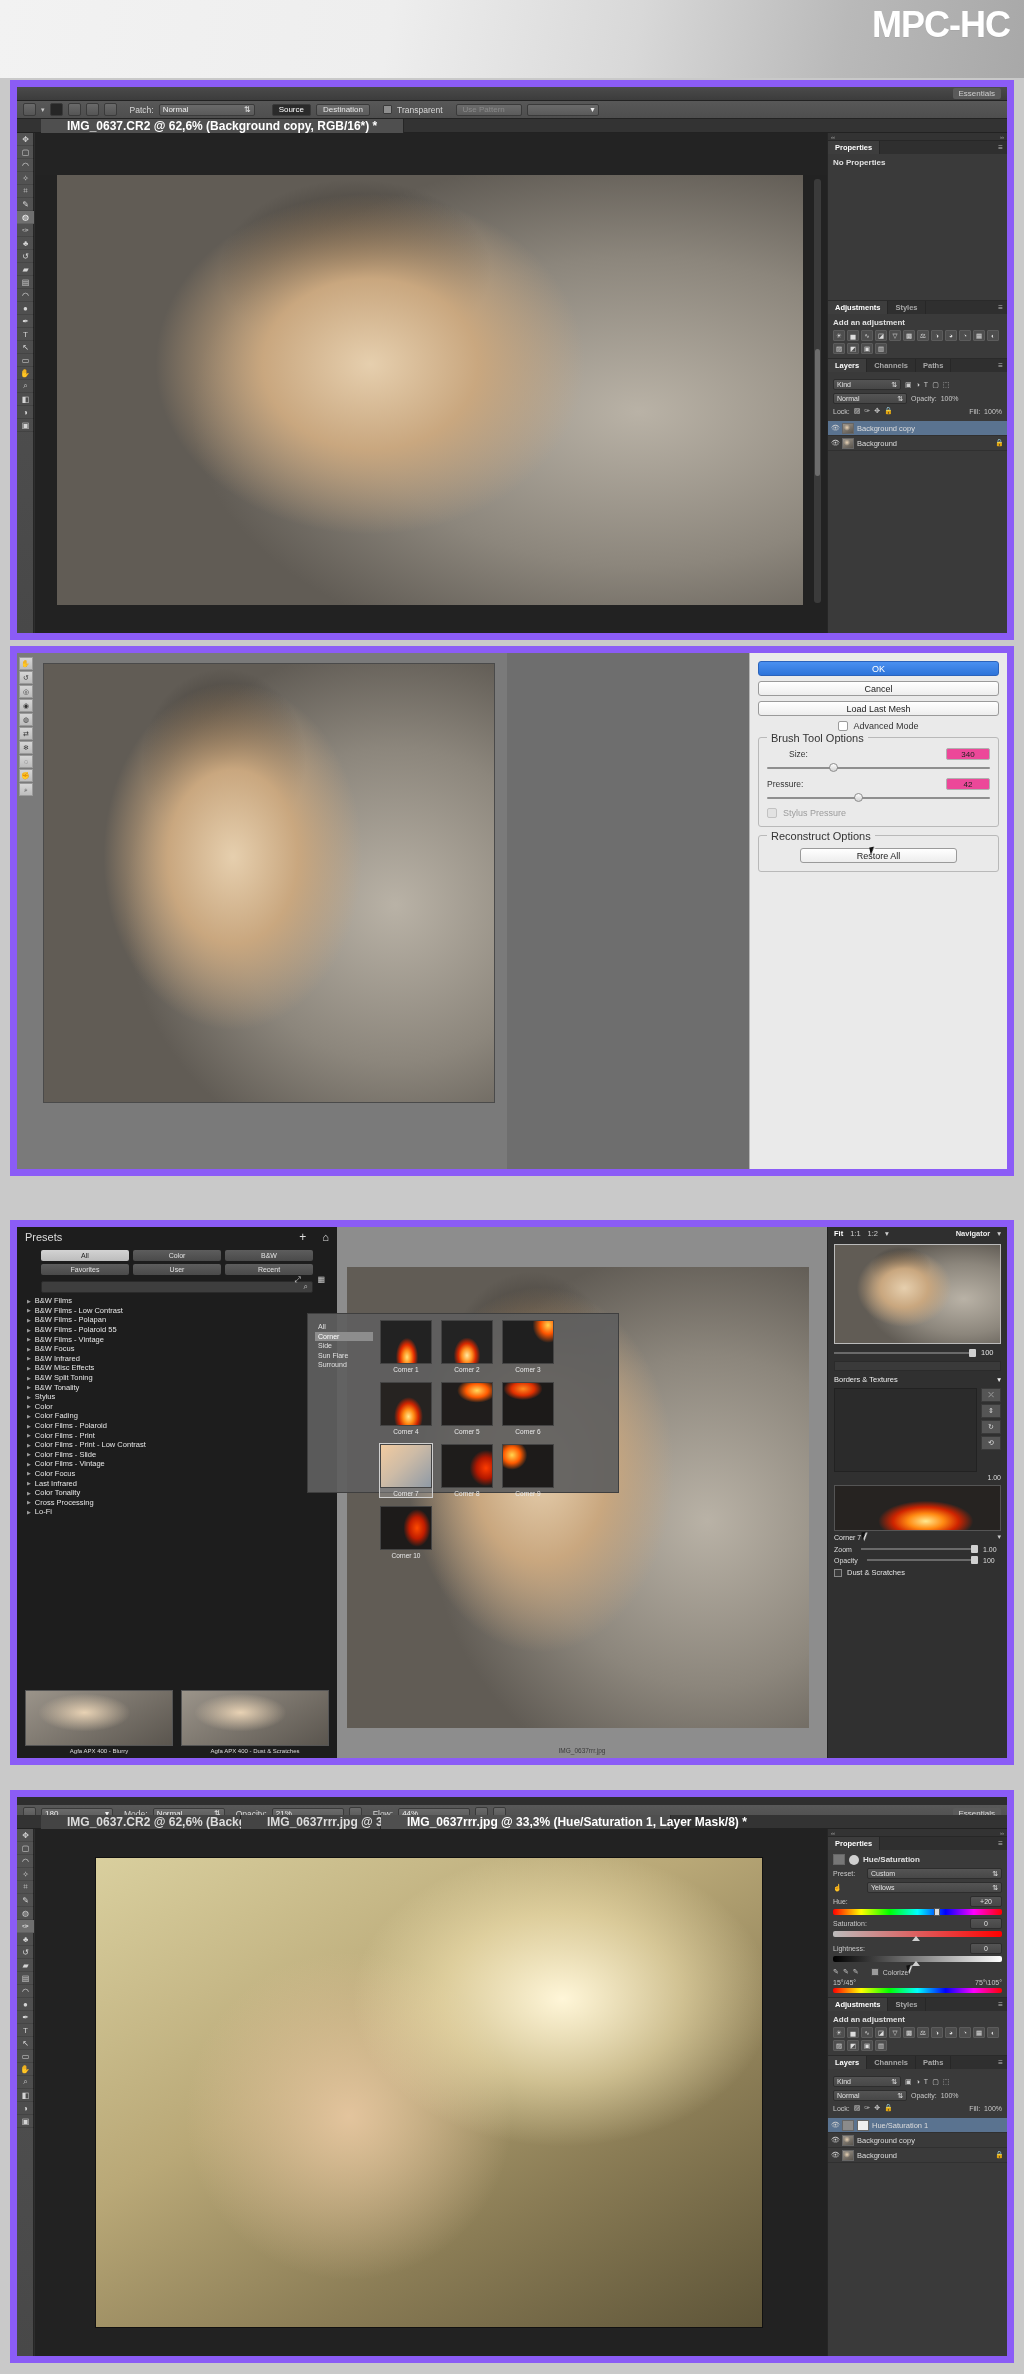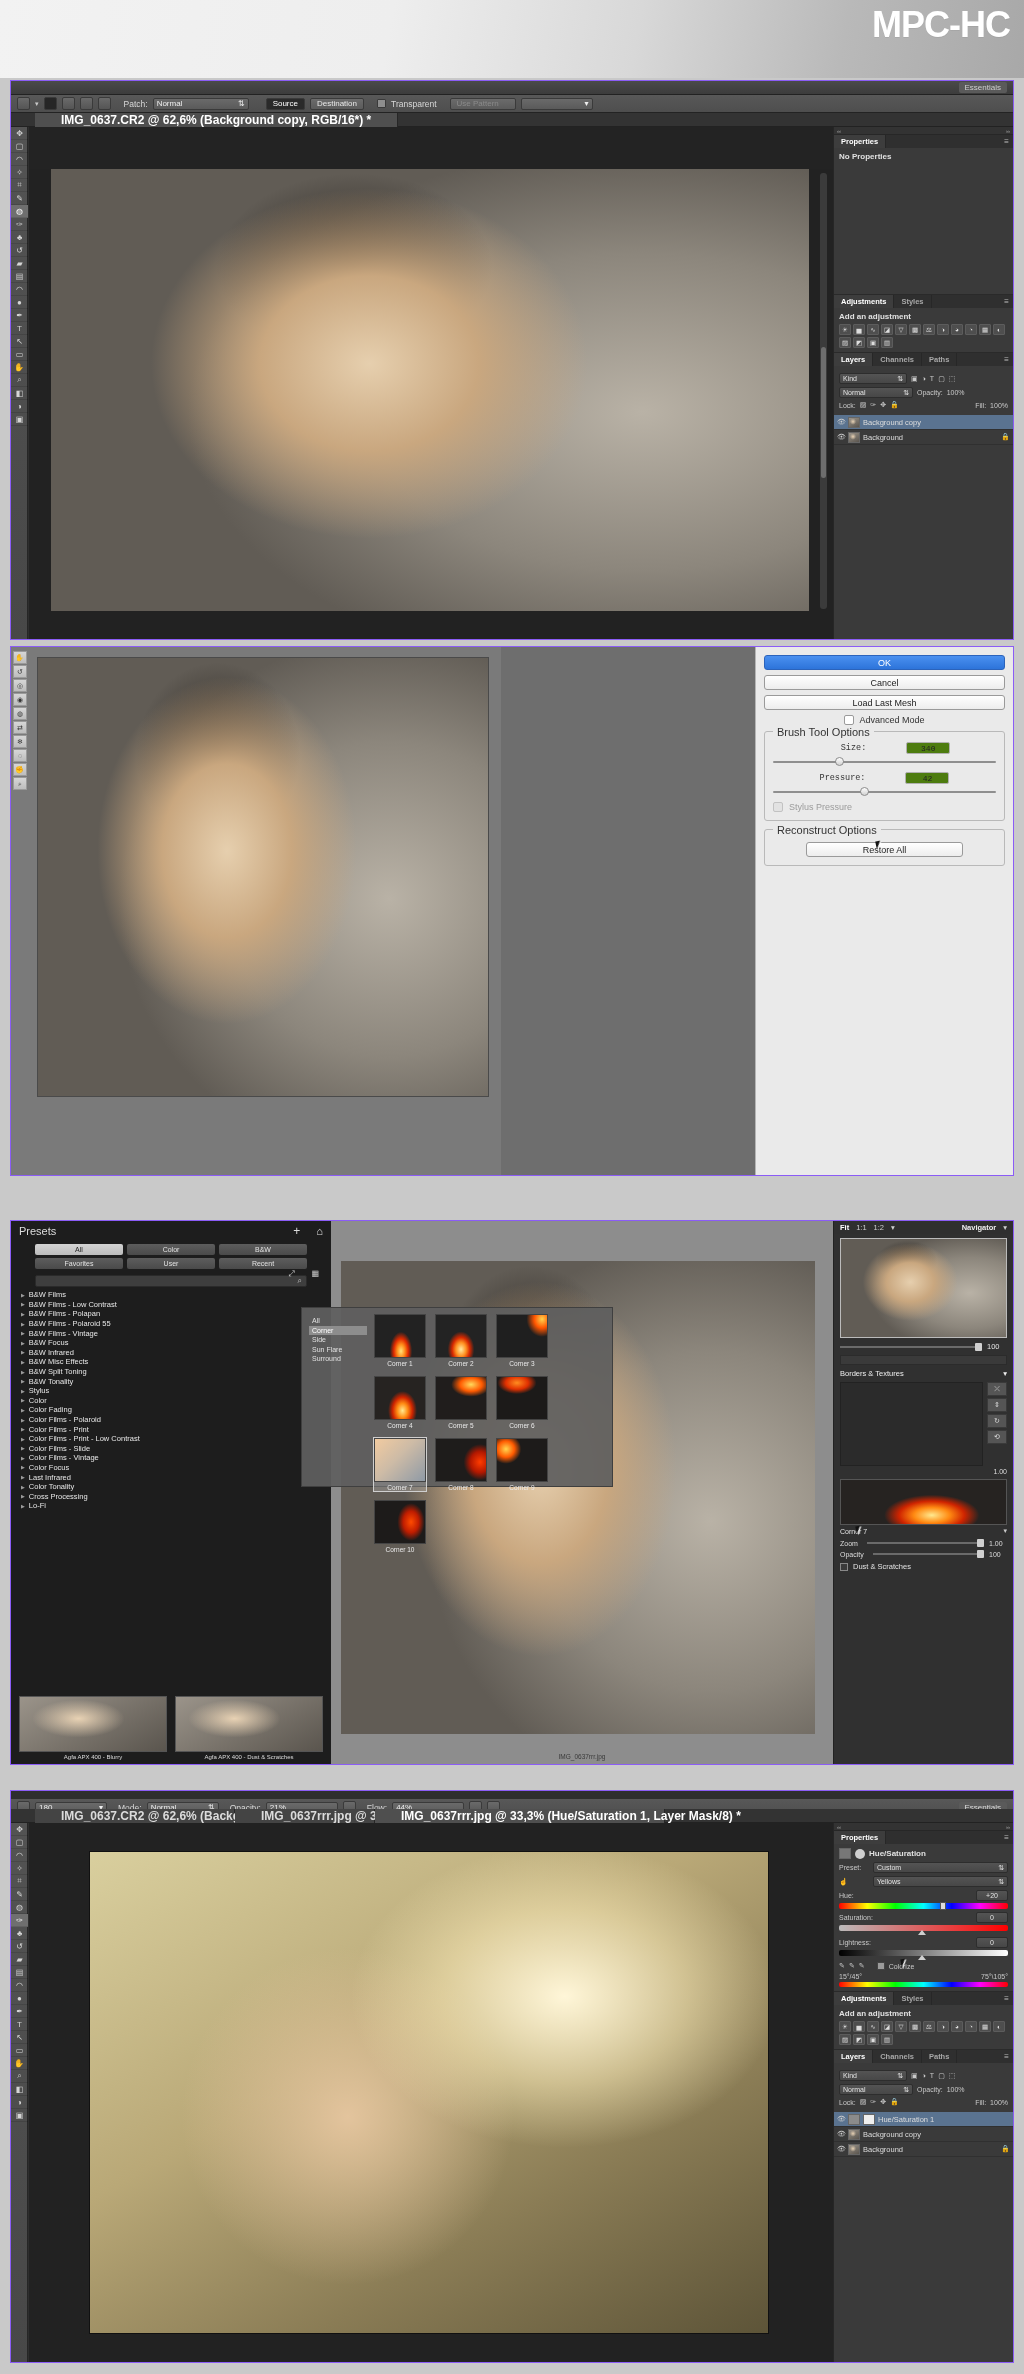--- a/index.html
+++ b/index.html
@@ -15,21 +15,21 @@
     background:linear-gradient(100deg,#f2f2f2 0%, #eeeeee 38%, #d8d8d8 62%, #b9b9b9 82%, #a8a8a8 100%);
   }
   .header .info { position:absolute; left:10px; top:7px; font-size:11.5px; color:#222; line-height:13.5px; }
   .header .brand {
     position:absolute; right:14px; top:4px; font-size:36px; font-weight:bold;
     color:#ffffff; letter-spacing:-1px; font-family:"Liberation Sans", sans-serif;
     text-shadow:0 1px 0 rgba(0,0,0,0.05);
   }
 
   
-  .shot { position:absolute; background:#2b2b2b; border:1px solid #8b5cf6; overflow:hidden; }
+  .shot { position:absolute; background:#2b2b2b; border:7px solid #8b5cf6; overflow:hidden; }
   #shot1 { left:10px; top:80px;  width:1004px; height:560px; }
   #shot2 { left:10px; top:646px; width:1004px; height:530px; }
   #shot3 { left:10px; top:1220px; width:1004px; height:545px; }
   #shot4 { left:10px; top:1790px; width:1004px; height:573px; }
 
   
   .ps-app { position:absolute; inset:0; background:#2e2e2e; }
   .ps-menubar {
     position:absolute; left:0; top:0; height:14px; width:100%;
     background:linear-gradient(#4a4a4a,#3c3c3c); border-bottom:1px solid #222;
@@ -144,22 +144,22 @@
   .liq-right { position:absolute; right:0; top:0; bottom:0; width:258px; background:#eaeaea;
                border-left:1px solid #b5b5b5; padding:8px; }
   .dlg-btn { width:100%; height:15px; border-radius:3px; font-size:9px; display:flex;
              align-items:center; justify-content:center; margin-bottom:5px;
              border:1px solid #9a9a9a; background:linear-gradient(#ffffff,#ededed); color:#222; }
   .dlg-btn.primary { background:linear-gradient(#4a90f0,#2d74da); border-color:#2b63bb; color:#fff; }
   .chkrow { display:flex; align-items:center; justify-content:center; gap:5px; font-size:9px; color:#333; margin-bottom:6px; }
   .chkbox { width:10px; height:10px; border:1px solid #9a9a9a; background:#fff; border-radius:2px; }
   .group { border:1px solid #b9b9b9; border-radius:3px; padding:10px 8px 8px; position:relative; margin-bottom:8px; }
   .group > .gtitle { position:absolute; top:-6px; left:8px; background:#eaeaea; padding:0 4px; font-size:11px; color:#333; }
-  .sl-row { display:flex; align-items:center; justify-content:center; font-size:8.5px; color:#333;font-family:Liberation Mono, monospace; }
-  .sl-val { width:44px; height:12px; background:#4d7c0f; border:1px solid #b0b0b0; border-radius:2px;
+  .sl-row { display:flex; align-items:center; justify-content:space-between; font-size:8.5px; color:#333; }
+  .sl-val { width:44px; height:12px; background:#ec4899; border:1px solid #b0b0b0; border-radius:2px;
             font-size:8px; color:#222; display:flex; align-items:center; justify-content:center;margin-left:40px; }
   .slider { height:9px; position:relative; margin:3px 0 6px; }
   .slider .track { position:absolute; left:0; right:0; top:4px; height:2px; background:#8f8f8f; border-radius:1px; }
   .slider .knob { position:absolute; top:0; width:9px; height:9px; border-radius:50%;
                   background:linear-gradient(#fdfdfd,#d2d2d2); border:1px solid #8d8d8d; }
   .dim-txt { color:#9c9c9c; }
 
   
   .pre-wrap { position:absolute; left:0; top:0; bottom:0; width:320px; background:#1d1d1d; }
   .pre-head { height:20px; display:flex; align-items:center; padding:0 8px; color:#ddd; font-size:11px; }

